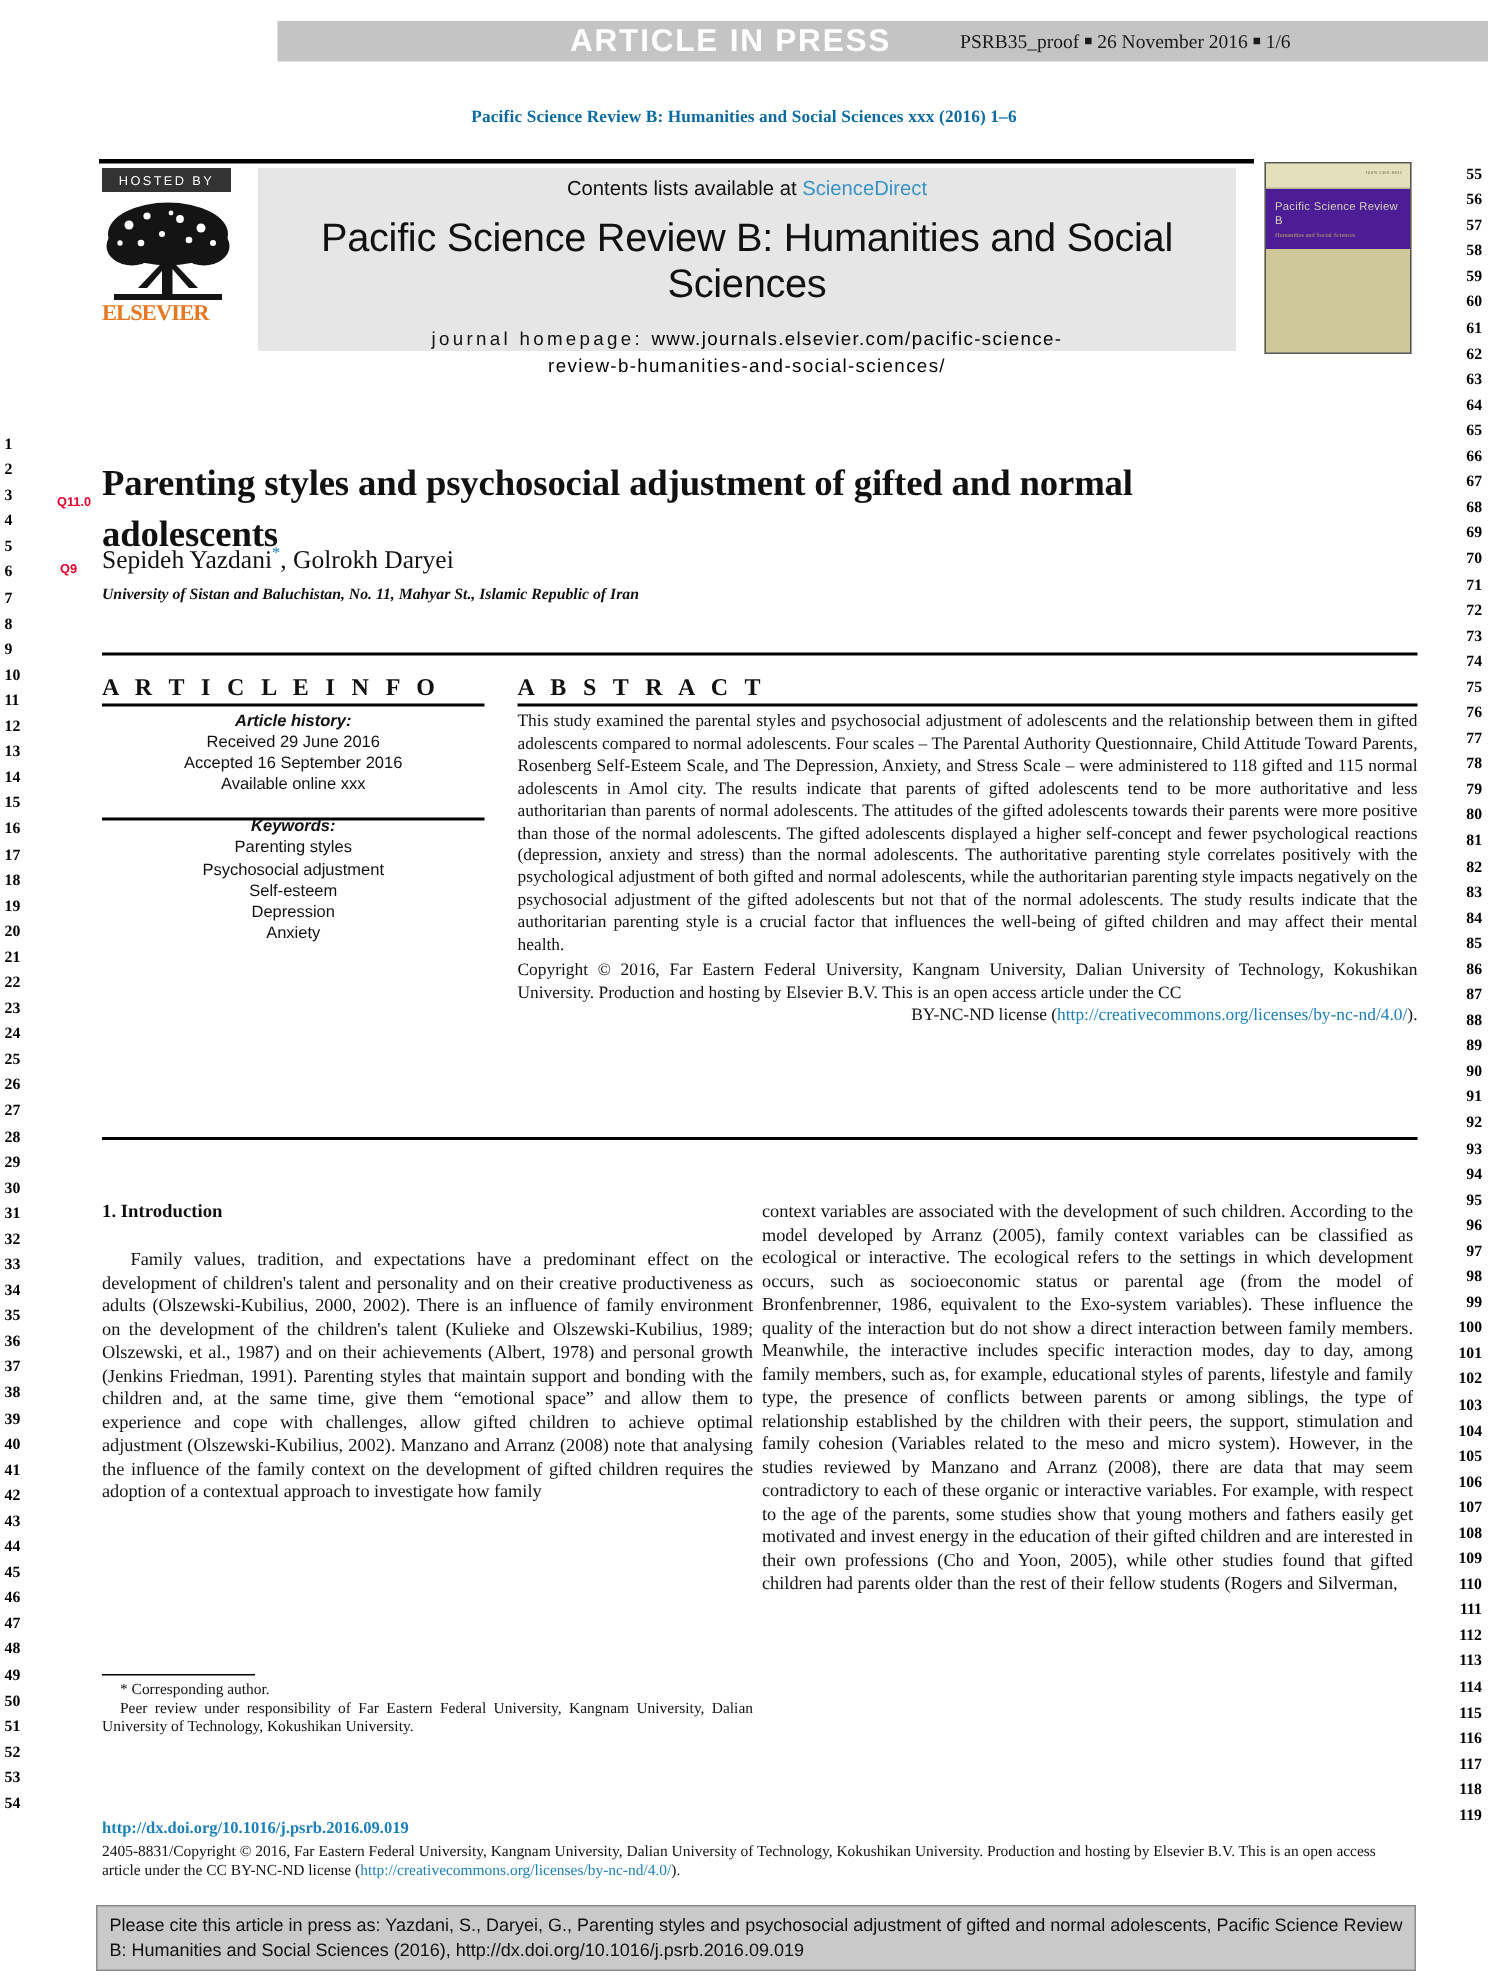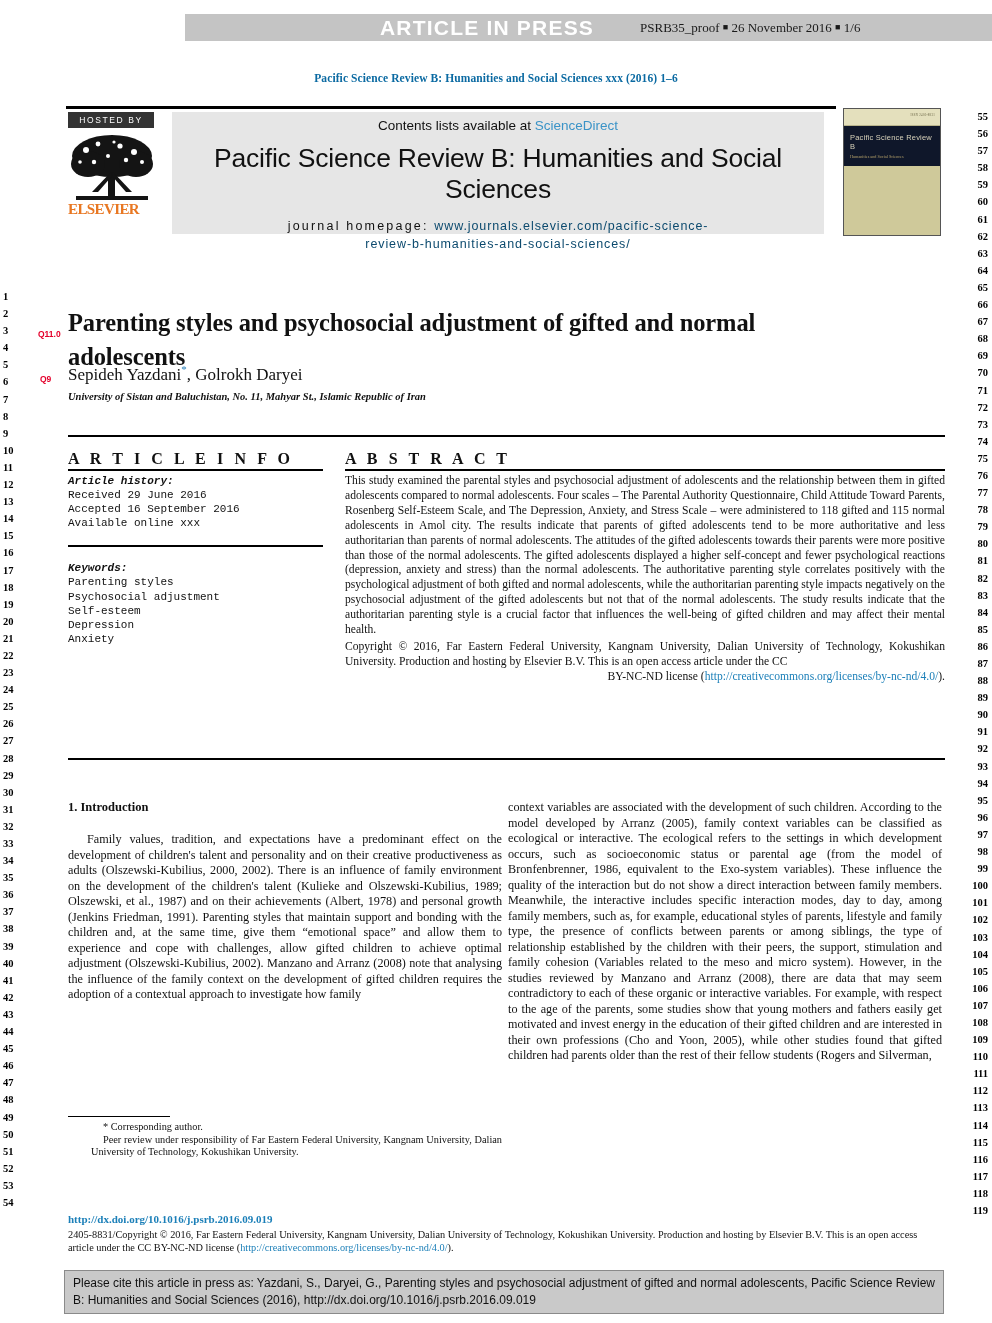--- a/index.html
+++ b/index.html
@@ -122,21 +122,21 @@
   }
   .homepage {
     font-family: "Liberation Sans", sans-serif;
     font-size: 12.5px;
     color: #111;
     margin-top: 12px;
     letter-spacing: 0.6px;
     line-height: 1.45;
   }
   .homepage .hlabel { letter-spacing: 2.2px; }
-  .homepage .hurl { color: #0c4a6e; letter-spacing: 0.9px; }
+  .homepage .hurl { color: #000000; letter-spacing: 0.9px; }
 
   
   .cover {
     position: absolute;
     left: 843px; top: 108px;
     width: 96px; height: 126px;
     border: 1px solid #555;
     background: #cfc99a;
     overflow: hidden;
   }
@@ -144,21 +144,21 @@
     height: 16px; background: #e4e0bd;
     border-bottom: 1px solid #b9b48c;
     position: relative;
   }
   .cover-top .tiny {
     position: absolute; right: 5px; top: 4px;
     font-size: 3px; color: #6a6545; letter-spacing: .3px;
   }
   .cover-band {
     height: 40px;
-    background: #0f172a;
+    background: #4c1d95;
     color: #ddd7c0;
     padding: 7px 6px 0 6px;
     box-sizing: border-box;
   }
   .cover-band .ct {
     font-family: "Liberation Sans", sans-serif;
     font-size: 7.5px; letter-spacing: .2px; color: #d8d2bb;
   }
   .cover-band .cs {
     font-size: 4.2px; color: #b6a26a; margin-top: 3px;
@@ -248,27 +248,28 @@
     font-family: "Liberation Serif", serif;
     font-weight: bold;
     font-size: 16px;
     letter-spacing: 3.6px;
     color: #111;
   }
   .info-col {
     position: absolute;
     left: 68px; top: 474px;
     width: 255px;
-    font-family: Liberation Mono, monospace;
+    font-family: Liberation Sans, sans-serif;
     font-size: 11px;
     line-height: 14.1px;
     color: #111;
+    text-align: center;
   }
   .info-col .ital { font-style: italic; font-weight: bold; }
-  .kw-block { margin-top: 31px; }
+  .kw-block { margin-top: 14px; }
 
   .abstract {
     position: absolute;
     left: 345px; top: 474px;
     width: 600px;
     font-family: "Liberation Serif", serif;
     font-size: 11.6px;
     line-height: 14.9px;
     text-align: justify;
     color: #111;
@@ -312,21 +313,21 @@
     position: absolute;
     left: 68px; top: 1121px;
     width: 434px;
     font-family: "Liberation Serif", serif;
     font-size: 10.3px;
     line-height: 12.7px;
     text-align: justify;
     color: #111;
   }
   .footnote p { margin: 0; }
-  .footnote .ind { text-indent: 12px; margin-left: 23px; }
+  .footnote .ind { text-indent: 12px; }
   .footnote .ital { font-style: italic; }
 
   .doi-line {
     position: absolute;
     left: 68px; top: 1213px;
     font-family: "Liberation Serif", serif;
     font-weight: bold;
     font-size: 11px;
     color: #1b7fb8;
   }

